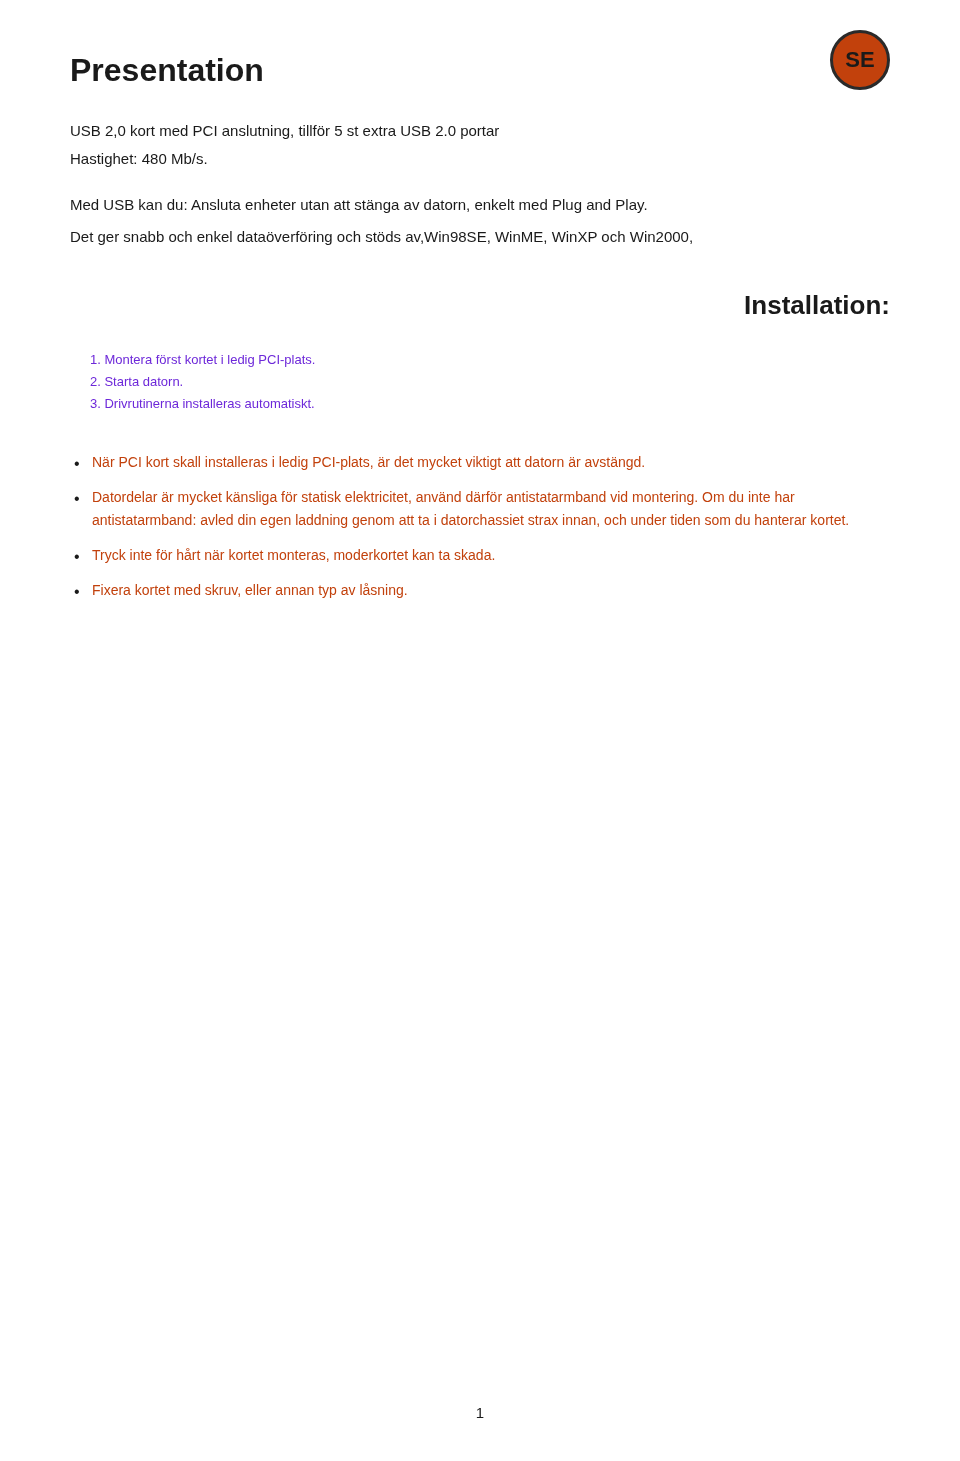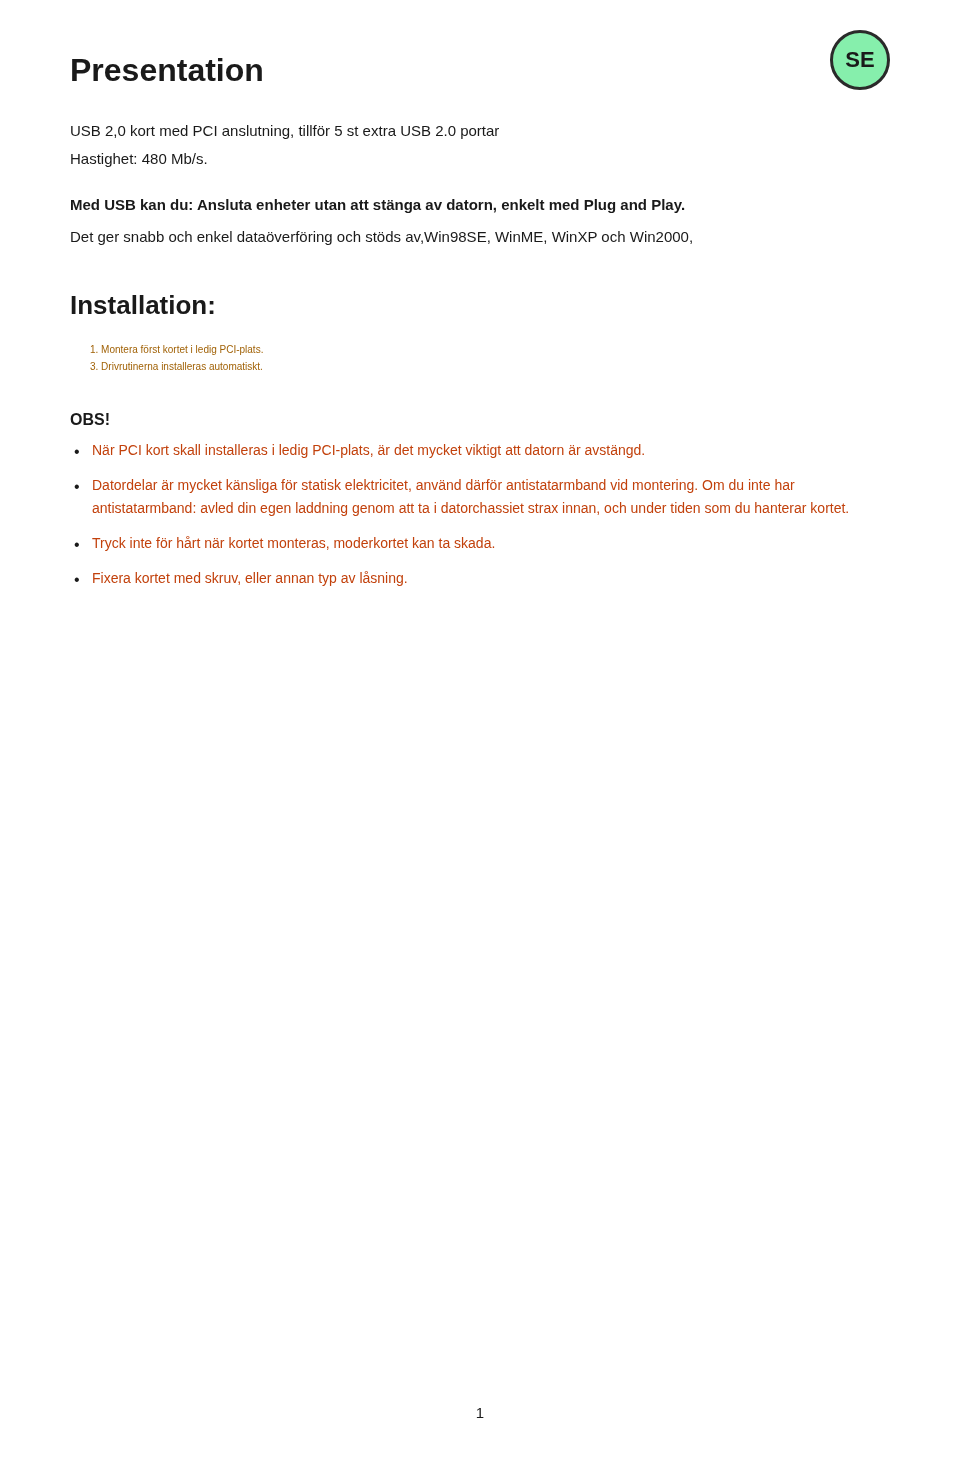--- a/index.html
+++ b/index.html
@@ -33,21 +33,21 @@
       width: 60px;
       height: 60px;
       border-radius: 50%;
       border: 3px solid #2a2a2a;
       display: flex;
       align-items: center;
       justify-content: center;
       font-size: 22px;
       font-weight: bold;
       color: #1a1a1a;
-      background: #86efac;
+      background: #c2410c;
     }
 
     .page-title {
       font-size: 32px;
       font-weight: bold;
       color: #1a1a1a;
       margin-bottom: 30px;
       margin-top: 2px;
     }
 
@@ -58,21 +58,20 @@
     .intro-line {
       font-size: 15px;
       line-height: 1.6;
       color: #1a1a1a;
       margin-bottom: 4px;
     }
 
     .plug-play-block {
       margin-top: 22px;
       margin-bottom: 7px;
-      font-weight: bold;
     }
 
     .plug-play-text {
       font-size: 15px;
       line-height: 1.65;
       color: #1a1a1a;
     }
 
     .data-transfer-block {
       margin-top: 6px;
@@ -83,33 +82,34 @@
       font-size: 15px;
       line-height: 1.65;
       color: #1a1a1a;
     }
 
     .section-title {
       font-size: 26px;
       font-weight: bold;
       color: #1a1a1a;
       margin-top: 10px;
-      margin-bottom: 20px;
+      margin-bottom: 28px;
+      text-align: right;
     }
 
     .install-list {
       list-style: none;
       margin-bottom: 36px;
       padding-left: 0;
     }
 
     .install-list li {
-      font-size: 10px;
+      font-size: 13px;
       line-height: 1.7;
-      color: #a16207;
+      color: #6d28d9;
       padding-left: 20px;
       position: relative;
     }
 
     .obs-block {
       margin-top: 10px;
     }
 
     .obs-title {
       font-size: 16px;
@@ -171,26 +171,26 @@
   </div>
 
   <div class="data-transfer-block">
     <p class="data-transfer-text">Det ger snabb och enkel dataöverföring och stöds av,Win98SE, WinME, WinXP och Win2000,</p>
   </div>
 
   <div>
     <h2 class="section-title">Installation:</h2>
     <ul class="install-list">
       <li>1. Montera först kortet i ledig PCI-plats.</li>
+      <li>2. Starta datorn.</li>
       <li>3. Drivrutinerna installeras automatiskt.</li>
     </ul>
   </div>
 
   <div class="obs-block">
-    <p class="obs-title">OBS!</p>
     <ul class="obs-list">
       <li>När PCI kort skall installeras i ledig PCI-plats, är det mycket viktigt att datorn är avstängd.</li>
       <li>Datordelar är mycket känsliga för statisk elektricitet, använd därför antistatarmband vid montering. Om du inte har antistatarmband: avled din egen laddning genom att ta i datorchassiet strax innan, och under tiden som du hanterar kortet.</li>
       <li>Tryck inte för hårt när kortet monteras, moderkortet kan ta skada.</li>
       <li>Fixera kortet med skruv, eller annan typ av låsning.</li>
     </ul>
   </div>
 
   <div class="page-number">1</div>
 

